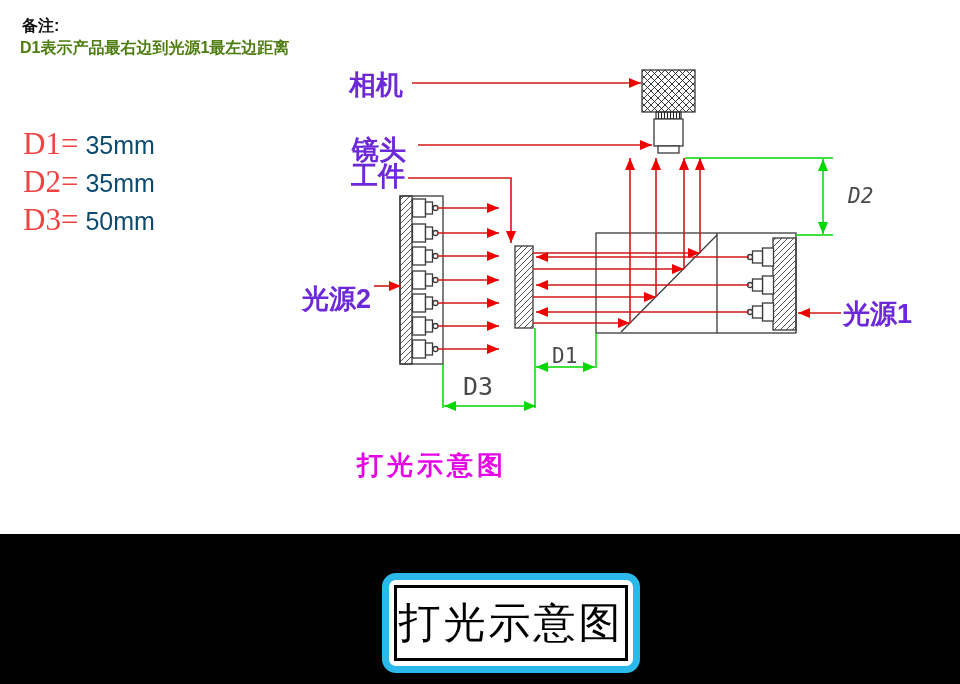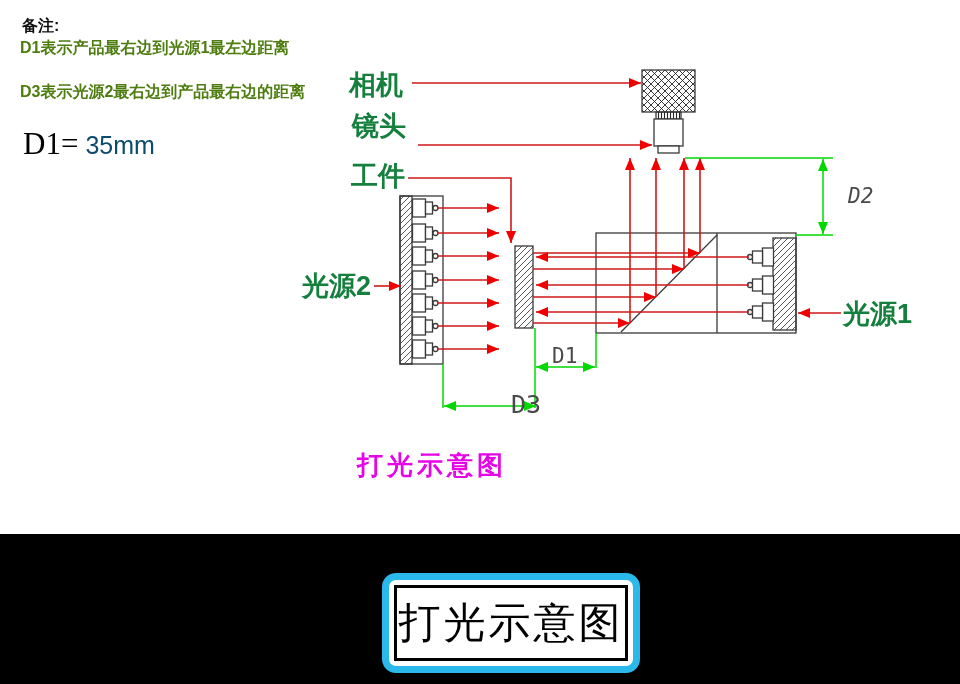--- a/index.html
+++ b/index.html
@@ -4,24 +4,24 @@
 <style>
   html,body{margin:0;padding:0;background:#888;}
   #stage{position:relative;width:960px;height:684px;background:#ffffff;overflow:hidden;
          font-family:"Liberation Sans", sans-serif;}
   .abs{position:absolute;}
   
   .note-title{left:22px;top:16px;font-size:16px;font-weight:700;color:#111;}
   .note-line{font-size:16px;font-weight:700;color:#4d7c0f;white-space:nowrap;}
   
   .meas{left:23px;white-space:nowrap;}
-  .meas .mlabel{font-family:"Liberation Serif", serif;font-size:31px;color:#000000;}
+  .meas .mlabel{font-family:"Liberation Serif", serif;font-size:31px;color:#ef4444;}
   .meas .mvalue{font-size:25px;color:#0c4a6e;margin-left:7px;}
   
-  .mag{color:#15803d;font-weight:700;font-size:27px;white-space:nowrap;}
+  .mag{color:#6d28d9;font-weight:700;font-size:27px;white-space:nowrap;}
   
   .dim{font-family:"DejaVu Sans Mono", monospace;color:#4a4a4a;font-size:21px;white-space:nowrap;}
   
   .caption{left:357px;top:448px;color:#e605e6;font-weight:700;font-size:26px;letter-spacing:4px;white-space:nowrap;}
   
   .banner{left:0;top:534px;width:960px;height:150px;background:#000;}
   .title-box{position:absolute;left:382px;top:39px;width:258px;height:100px;box-sizing:border-box;
              background:#fff;border:7px solid #2bb8ea;border-radius:14px;}
   .title-box-inner{position:absolute;left:5px;top:5px;right:5px;bottom:5px;border:3px solid #000;
                    display:flex;align-items:center;justify-content:center;}
@@ -178,35 +178,40 @@
       <line x1="596" y1="333" x2="596" y2="368"></line>
       <line x1="536" y1="367" x2="595" y2="367" marker-start="url(#mGreen)" marker-end="url(#mGreen)"></line>
 
       <line x1="443" y1="364" x2="443" y2="408"></line>
       <line x1="444" y1="406" x2="536" y2="406" marker-start="url(#mGreen)" marker-end="url(#mGreen)"></line>
     </g>
   </svg>
 
   <div class="abs note-title">备注:</div>
   <div class="abs note-line" style="left:20px;top:38px;">D1表示产品最右边到光源1最左边距离</div>
-  <div class="abs note-line" style="left:20px;top:82px;">D3表示光源2最右边到产品最右边的距离</div>
 
   <div class="abs meas" style="top:126px;">
     <span class="mlabel">D1=</span><span class="mvalue">35mm</span>
   </div>
+  <div class="abs meas" style="top:164px;">
+    <span class="mlabel">D2=</span><span class="mvalue">35mm</span>
+  </div>
+  <div class="abs meas" style="top:202px;">
+    <span class="mlabel">D3=</span><span class="mvalue">50mm</span>
+  </div>
 
   <div class="abs mag" style="left:349px;top:67px;">相机</div>
-  <div class="abs mag" style="left:352px;top:108px;">镜头</div>
+  <div class="abs mag" style="left:352px;top:132px;">镜头</div>
   <div class="abs mag" style="left:351px;top:158px;">工件</div>
-  <div class="abs mag" style="left:302px;top:268px;">光源2</div>
+  <div class="abs mag" style="left:302px;top:281px;">光源2</div>
   <div class="abs mag" style="left:843px;top:296px;">光源1</div>
 
   <div class="abs dim" style="left:848px;top:184px;font-style:italic;">D2</div>
   <div class="abs dim" style="left:552px;top:344px;text-align:right;">D1</div>
-  <div class="abs dim" style="left:463px;top:390px;font-size:25px;margin-left:48px;">D3</div>
+  <div class="abs dim" style="left:463px;top:372px;font-size:25px;">D3</div>
 
   <div class="abs caption">打光示意图</div>
 
   <div class="abs banner">
     <div class="title-box">
       <div class="title-box-inner">
         <span>打光示意图</span>
       </div>
     </div>
   </div>

